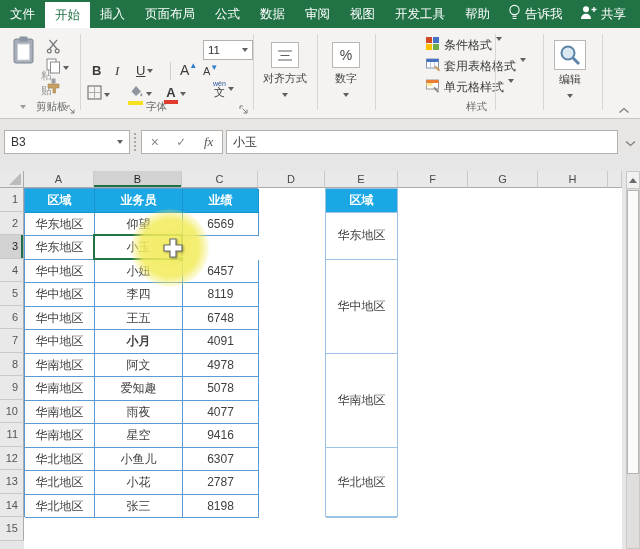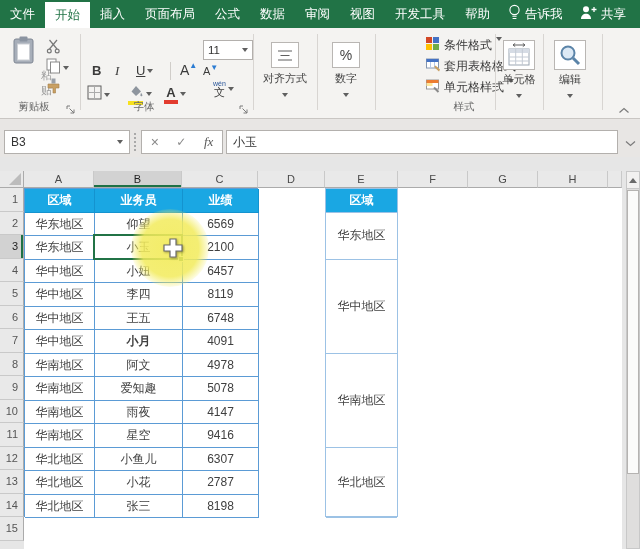--- a/index.html
+++ b/index.html
@@ -9,21 +9,21 @@
   .abs{position:absolute;}
   
   #tabbar{left:0;top:0;width:640px;height:28px;background:#217346;display:flex;align-items:stretch;}
   .tab{color:#fff;font-size:12.5px;line-height:28px;padding:0 10px;white-space:nowrap;cursor:default;}
   .tab.active{background:#fff;color:#217346;margin-top:2px;line-height:26px;}
   #tellme-wrap,#share-wrap{display:flex;align-items:center;color:#fff;font-size:12.5px;gap:4px;padding:0 8px;}
   #share-wrap{margin-left:auto;margin-right:6px;}
   
   #ribbon{left:0;top:28px;width:640px;height:90px;background:#F4F3F1;border-bottom:1px solid #C9C6C3;}
   .gsep{position:absolute;top:6px;height:76px;width:1px;background:#D8D5D2;}
-  .glabel{position:absolute;top:72px;height:14px;font-size:10.5px;color:#6a6a6a;text-align:center;}
+  .glabel{position:absolute;top:72px;height:14px;font-size:10.5px;color:#6a6a6a;padding-left:36px;}
   .dn{display:inline-block;width:0;height:0;border-left:3px solid transparent;border-right:3px solid transparent;border-top:4px solid #5f5f5f;vertical-align:middle;}
   .combo{position:absolute;background:#fff;border:1px solid #B3B0AD;font-size:11.5px;color:#333;display:flex;align-items:center;padding:0 4px;justify-content:space-between;}
   .smallbtn{position:absolute;display:flex;align-items:center;gap:2px;}
   .bigbtn{position:absolute;text-align:center;font-size:11px;color:#444;}
   .bigbtn .box{width:26px;height:24px;background:#fff;border:1px solid #B9B6B3;margin:0 auto;display:flex;align-items:center;justify-content:center;}
   .styleitem{position:absolute;display:flex;align-items:flex-start;gap:4px;font-size:12px;color:#3b3b3b;padding-left:44px;}
   .launch{position:absolute;top:73px;width:10px;height:10px;}
   .fontletter{font-size:13px;color:#3b3b3b;}
   
   #fbar{left:0;top:119px;width:640px;height:38px;background:#E8E6E4;}
@@ -264,35 +264,20 @@
             <rect x="0.5" y="4" width="6" height="3" fill="#FFE699"></rect>
             <path d="M8 8.5l4.5 4.5" stroke="#8a8a8a" stroke-width="2"></path>
           </svg></span>
         <span>单元格样式</span>
         <span class="dn"></span>
       </div>
     </div>
   <div class="glabel" style="left:430px;width:68px;">样式</div>
   <div class="gsep" style="left:495px;"></div>
 
-  <div class="bigbtn" style="left:498px;top:12px;width:42px;">
-    <div class="box" style="width:30px;height:28px;">
-      <svg width="26" height="26" viewBox="0 0 26 26">
-        <path d="M7 3h12M7 3l2.2-1.6M7 3l2.2 1.6M19 3l-2.2-1.6M19 3l-2.2 1.6" stroke="#5f5f5f" fill="none"></path>
-        <rect x="3" y="7" width="20" height="16" fill="#fff" stroke="#9AA5B1"></rect>
-        <rect x="3" y="7" width="20" height="4" fill="#D6DCE5"></rect>
-        <line x1="3" y1="15" x2="23" y2="15" stroke="#C3CAD4"></line>
-          <line x1="3" y1="19" x2="23" y2="19" stroke="#C3CAD4"></line>
-        <line x1="9.7" y1="7" x2="9.7" y2="23" stroke="#C3CAD4"></line>
-          <line x1="16.3" y1="7" x2="16.3" y2="23" stroke="#C3CAD4"></line>
-      </svg>
-    </div>
-    <div style="margin-top:2px;">单元格</div>
-    <div style="margin-top:2px;"><span class="dn"></span></div>
-  </div>
   <div class="gsep" style="left:543px;"></div>
 
   <div class="bigbtn" style="left:550px;top:12px;width:40px;">
     <div class="box" style="width:30px;height:28px;">
       <svg width="24" height="24" viewBox="0 0 24 24">
         <circle cx="10" cy="10" r="6.5" fill="#DCE9F5" stroke="#5B84A8" stroke-width="2"></circle>
         <line x1="15" y1="15" x2="21" y2="21" stroke="#5B84A8" stroke-width="3"></line>
       </svg>
     </div>
     <div style="margin-top:2px;">编辑</div>
@@ -366,42 +351,41 @@
 
   <div id="maintable" class="abs" style="left:24px;top:31px;width:234px;height:329px;border-left:1px solid #5B9BD5;border-top:1px solid #5B9BD5;box-sizing:border-box;">
       <div class="tcell hdr" style="left: 0px; top: 0px; width: 70px; height: 23.5px; line-height: 22.5px;">区域</div>
       <div class="tcell hdr" style="left: 70px; top: 0px; width: 88px; height: 23.5px; line-height: 22.5px;">业务员</div>
       <div class="tcell hdr" style="left: 158px; top: 0px; width: 76px; height: 23.5px; line-height: 22.5px;">业绩</div>
       <div class="tcell" style="left: 0px; top: 23.5px; width: 70px; height: 23.5px; line-height: 22.5px;">华东地区</div>
       <div class="tcell" style="left: 70px; top: 23.5px; width: 88px; height: 23.5px; line-height: 22.5px;">仰望</div>
       <div class="tcell" style="left: 158px; top: 23.5px; width: 76px; height: 23.5px; line-height: 22.5px;">6569</div>
       <div class="tcell" style="left: 0px; top: 47px; width: 70px; height: 23.5px; line-height: 22.5px;">华东地区</div>
       <div class="tcell" style="left: 70px; top: 47px; width: 88px; height: 23.5px; line-height: 22.5px;">小玉</div>
-      <div class="tcell" style="left: 158px; top: 47px; width: 76px; height: 23.5px; line-height: 22.5px;">2100</div>
       <div class="tcell" style="left: 0px; top: 70.5px; width: 70px; height: 23.5px; line-height: 22.5px;">华中地区</div>
       <div class="tcell" style="left: 70px; top: 70.5px; width: 88px; height: 23.5px; line-height: 22.5px;">小妞</div>
       <div class="tcell" style="left: 158px; top: 70.5px; width: 76px; height: 23.5px; line-height: 22.5px;">6457</div>
       <div class="tcell" style="left: 0px; top: 94px; width: 70px; height: 23.5px; line-height: 22.5px;">华中地区</div>
       <div class="tcell" style="left: 70px; top: 94px; width: 88px; height: 23.5px; line-height: 22.5px;">李四</div>
       <div class="tcell" style="left: 158px; top: 94px; width: 76px; height: 23.5px; line-height: 22.5px;">8119</div>
       <div class="tcell" style="left: 0px; top: 117.5px; width: 70px; height: 23.5px; line-height: 22.5px;">华中地区</div>
       <div class="tcell" style="left: 70px; top: 117.5px; width: 88px; height: 23.5px; line-height: 22.5px;">王五</div>
       <div class="tcell" style="left: 158px; top: 117.5px; width: 76px; height: 23.5px; line-height: 22.5px;">6748</div>
       <div class="tcell" style="left: 0px; top: 141px; width: 70px; height: 23.5px; line-height: 22.5px;">华中地区</div>
       <div class="tcell" style="left: 70px; top: 141px; width: 88px; height: 23.5px; line-height: 22.5px; font-weight: bold;">小月</div>
       <div class="tcell" style="left: 158px; top: 141px; width: 76px; height: 23.5px; line-height: 22.5px;">4091</div>
       <div class="tcell" style="left: 0px; top: 164.5px; width: 70px; height: 23.5px; line-height: 22.5px;">华南地区</div>
       <div class="tcell" style="left: 70px; top: 164.5px; width: 88px; height: 23.5px; line-height: 22.5px;">阿文</div>
       <div class="tcell" style="left: 158px; top: 164.5px; width: 76px; height: 23.5px; line-height: 22.5px;">4978</div>
       <div class="tcell" style="left: 0px; top: 188px; width: 70px; height: 23.5px; line-height: 22.5px;">华南地区</div>
       <div class="tcell" style="left: 70px; top: 188px; width: 88px; height: 23.5px; line-height: 22.5px;">爱知趣</div>
       <div class="tcell" style="left: 158px; top: 188px; width: 76px; height: 23.5px; line-height: 22.5px;">5078</div>
       <div class="tcell" style="left: 0px; top: 211.5px; width: 70px; height: 23.5px; line-height: 22.5px;">华南地区</div>
       <div class="tcell" style="left: 70px; top: 211.5px; width: 88px; height: 23.5px; line-height: 22.5px;">雨夜</div>
-      <div class="tcell" style="left: 158px; top: 211.5px; width: 76px; height: 23.5px; line-height: 22.5px;">4147</div>
+      <div class="tcell" style="left: 158px; top: 211.5px; width: 76px; height: 23.5px; line-height: 22.5px;">4077</div>
       <div class="tcell" style="left: 0px; top: 235px; width: 70px; height: 23.5px; line-height: 22.5px;">华南地区</div>
       <div class="tcell" style="left: 70px; top: 235px; width: 88px; height: 23.5px; line-height: 22.5px;">星空</div>
       <div class="tcell" style="left: 158px; top: 235px; width: 76px; height: 23.5px; line-height: 22.5px;">9416</div>
       <div class="tcell" style="left: 0px; top: 258.5px; width: 70px; height: 23.5px; line-height: 22.5px;">华北地区</div>
       <div class="tcell" style="left: 70px; top: 258.5px; width: 88px; height: 23.5px; line-height: 22.5px;">小鱼儿</div>
       <div class="tcell" style="left: 158px; top: 258.5px; width: 76px; height: 23.5px; line-height: 22.5px;">6307</div>
       <div class="tcell" style="left: 0px; top: 282px; width: 70px; height: 23.5px; line-height: 22.5px;">华北地区</div>
       <div class="tcell" style="left: 70px; top: 282px; width: 88px; height: 23.5px; line-height: 22.5px;">小花</div>
       <div class="tcell" style="left: 158px; top: 282px; width: 76px; height: 23.5px; line-height: 22.5px;">2787</div>
       <div class="tcell" style="left: 0px; top: 305.5px; width: 70px; height: 23.5px; line-height: 22.5px;">华北地区</div>

